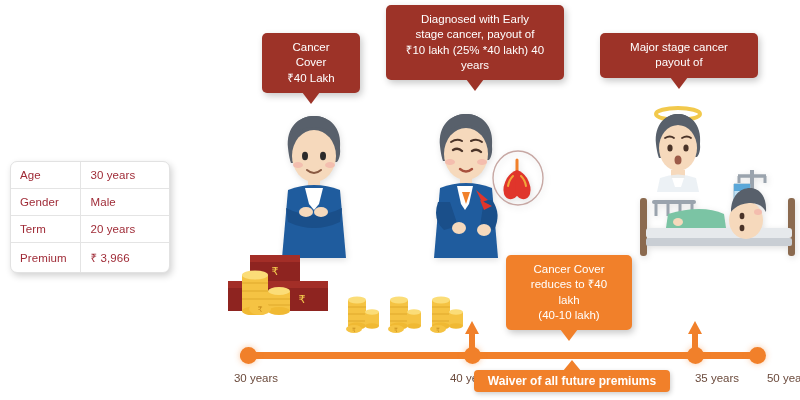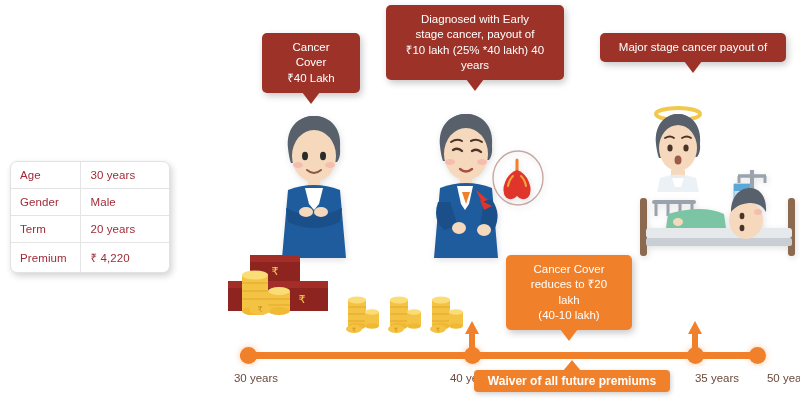--- a/index.html
+++ b/index.html
@@ -40,21 +40,21 @@
   .callout .tip{
     position:absolute;left:50%;margin-left:-9px;bottom:-11px;
     width:0;height:0;border-left:9px solid transparent;
     border-right:9px solid transparent;
   }
   .callout.red .tip{border-top:12px solid #9d3328;}
   .callout.orange .tip{border-top:12px solid #f1802a;}
 
   #callout-cover{left:262px;top:33px;width:98px;font-size:11.5px;}
   #callout-early{left:386px;top:5px;width:178px;font-size:11.5px;}
-  #callout-major{left:600px;top:33px;width:186px;font-size:11.5px;}
+  #callout-major{left:600px;top:33px;width:158px;font-size:11.5px;}
   #callout-reduce{left:506px;top:255px;width:126px;font-size:11.5px;}
 
   .banner{
     position:absolute;left:474px;top:370px;width:196px;height:22px;
     background:#f1802a;color:#fff;border-radius:4px;
     font-size:12px;font-weight:bold;text-align:center;line-height:22px;
     box-shadow:1px 2px 5px rgba(0,0,0,.2);
   }
   .banner .notch{
     position:absolute;left:50%;margin-left:-9px;top:-10px;width:0;height:0;
@@ -95,21 +95,21 @@
       <tr>
         <td class="k">Gender</td>
         <td>Male</td>
       </tr>
       <tr>
         <td class="k">Term</td>
         <td>20 years</td>
       </tr>
       <tr>
         <td class="k">Premium</td>
-        <td>₹ 4,220</td>
+        <td>₹ 3,966</td>
       </tr>
     </tbody>
       </table>
   </div>
 
   <div class="callout red" id="callout-cover">
     <div>Cancer Cover</div>
     <div>₹40 Lakh</div>
     <div class="tip"></div>
   </div>
@@ -121,21 +121,21 @@
     <div class="tip"></div>
   </div>
 
   <div class="callout red" id="callout-major">
     <div>Major stage cancer payout of</div>
     <div class="tip"></div>
   </div>
 
   <div class="callout orange" id="callout-reduce">
     <div>Cancer Cover</div>
-    <div>reduces to ₹20 lakh</div>
+    <div>reduces to ₹40 lakh</div>
     <div>(40-10 lakh)</div>
     <div class="tip"></div>
   </div>
 
   <svg class="art shadow-soft" style="left:258px;top:108px;" width="112" height="150" viewBox="0 0 112 150">
     <path d="M30 40c-2-20 10-32 26-32s28 12 26 32c1 10-3 14-3 14l-46 1s-2-5-3-15z" fill="#58606b"></path>
     <ellipse cx="56" cy="48" rx="22" ry="26" fill="#f6d9bc"></ellipse>
     <path d="M34 30c0-14 9-22 22-22s22 8 22 22c-3-7-11-11-22-11s-19 4-22 11z" fill="#58606b"></path>
     <ellipse cx="47" cy="48" rx="3" ry="4.2" fill="#2b2b2b"></ellipse>
     <ellipse cx="65" cy="48" rx="3" ry="4.2" fill="#2b2b2b"></ellipse>

